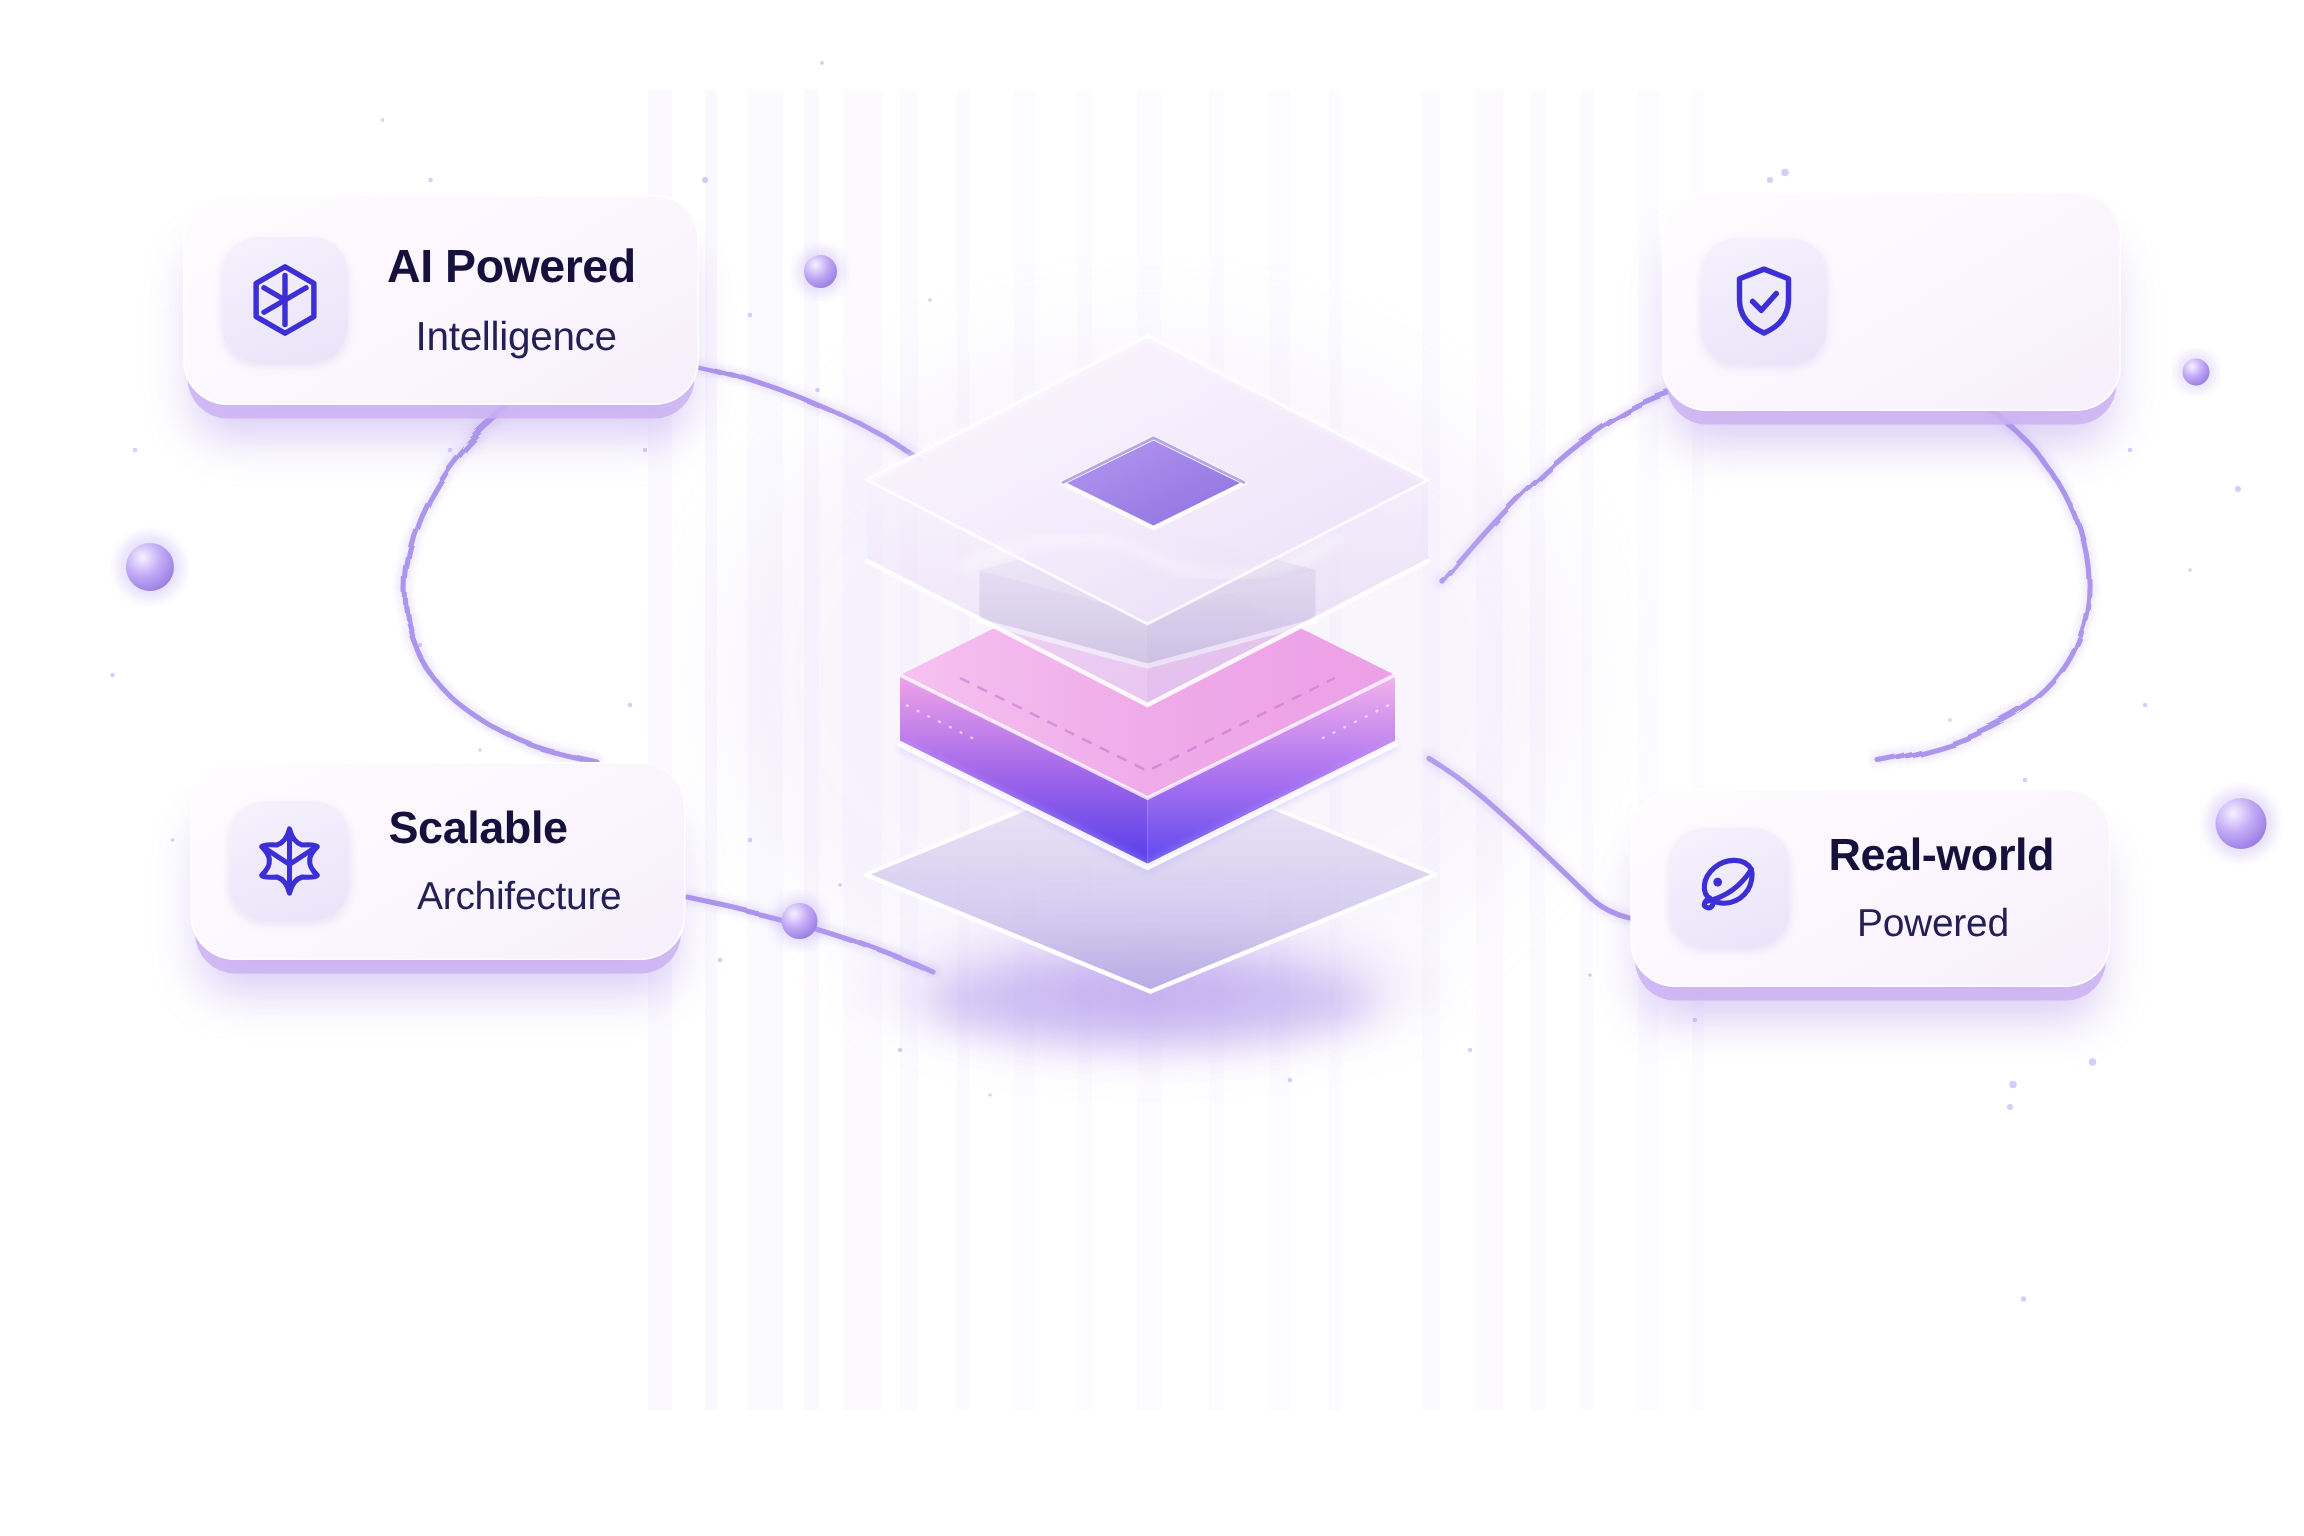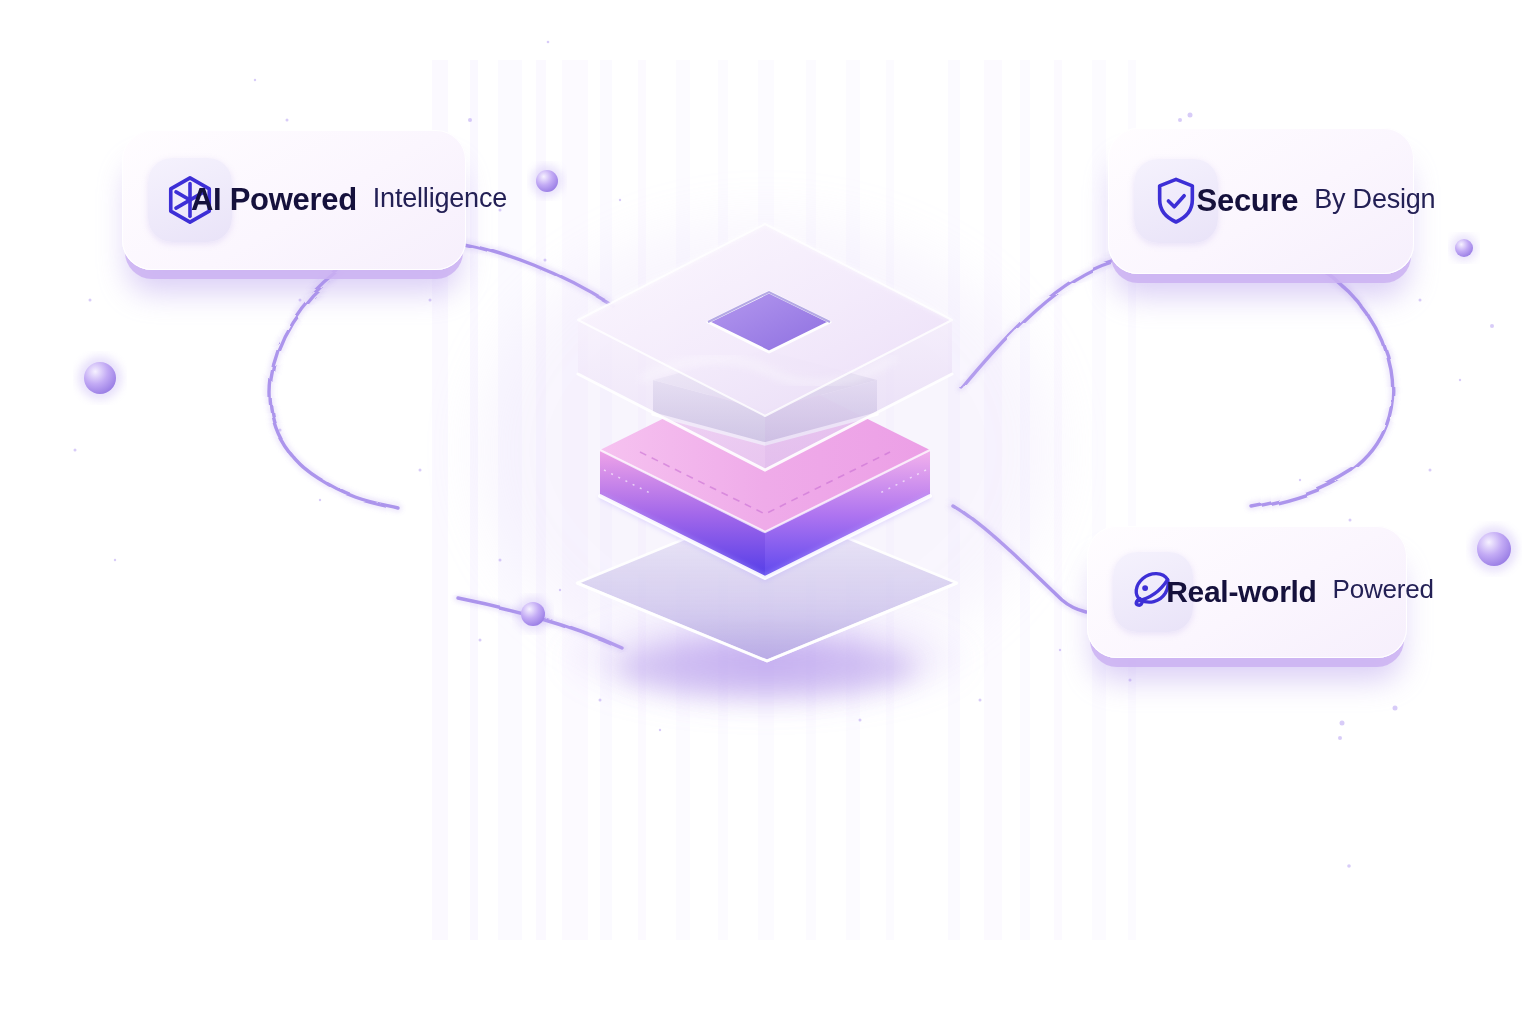--- a/index.html
+++ b/index.html
@@ -23,23 +23,23 @@
   .card-secure{left:1108px;top:128px;width:306px;height:146px;}
   .card-scalable{left:127px;top:508px;width:330px;height:132px;}
   .card-impact{left:1087px;top:526px;width:320px;height:132px;}
   .tile{
     flex:0 0 auto;width:84px;height:84px;border-radius:24px;
     background:linear-gradient(160deg,#f5f2fd 0%,#e9e3f8 100%);
     display:flex;align-items:center;justify-content:center;
     box-shadow:0 2px 6px rgba(180,160,230,.25);
   }
   .card-scalable .tile,.card-impact .tile{width:80px;height:80px;}
-  .txt{display:flex;justify-content:center;gap:16px;min-width:0;text-align:right;}
+  .txt{display:flex;flex-direction:column;justify-content:center;gap:16px;min-width:0;}
   .title{font-size:31px;font-weight:700;color:#15113c;letter-spacing:-.3px;line-height:1.05;white-space:nowrap;}
-  .subtitle{font-size:27px;font-weight:400;color:#232055;letter-spacing:-.2px;line-height:1.05;white-space:nowrap;}
+  .subtitle{font-size:27px;font-weight:400;color:#232055;letter-spacing:-.2px;line-height:1.05;white-space:nowrap;margin-left:19px;}
   .card-scalable .title,.card-impact .title{font-size:30px;}
   .card-scalable .subtitle,.card-impact .subtitle{font-size:26px;}
   .icon-svg{display:block;}
 </style>
 </head>
 <body>
 
 <div class="stage">
 
   <svg class="scene" width="1536" height="1024" viewBox="0 0 1536 1024" xmlns="http://www.w3.org/2000/svg">
@@ -275,26 +275,35 @@
     </span>
   </div>
 
   <div class="card card-secure">
     <span class="tile">
       <svg class="icon-svg" width="56" height="56" viewBox="0 0 48 48" fill="none" stroke="#3d2fd6" stroke-width="3.1" stroke-linecap="round" stroke-linejoin="round">
         <path d="M24 5.5 L38 11 L38 23 C38 32.5 32 38.5 24 42 C16 38.5 10 32.5 10 23 L10 11 Z"></path>
         <path d="M17.5 24 L22.5 29 L31 19.5"></path>
       </svg>
     </span>
+  </div>
+
+  <div class="card card-scalable">
+    <span class="tile">
+      <svg class="icon-svg" width="54" height="54" viewBox="0 0 48 48" fill="none" stroke="#3d2fd6" stroke-width="3" stroke-linecap="round" stroke-linejoin="round">
+        <path d="M24 5 Q26 13 31.5 14.5 Q40 14 40.5 15.5 Q35.5 20.5 36 24 Q35.5 27.5 40.5 32.5 Q40 34 31.5 33.5 Q26 35 24 43 Q22 35 16.5 33.5 Q8 34 7.5 32.5 Q12.5 27.5 12 24 Q12.5 20.5 7.5 15.5 Q8 14 16.5 14.5 Q22 13 24 5 Z"></path>
+        <path d="M24 7 L24 41"></path>
+        <path d="M9.5 16.5 L24 26 L38.5 16.5"></path>
+      </svg>
+    </span>
     <span class="txt">
-      <span class="title">Secure</span>
-      <span class="subtitle">By Design</span>
+      <span class="title">Scalable</span>
+      <span class="subtitle">Archifecture</span>
     </span>
   </div>
-
 
   <div class="card card-impact">
     <span class="tile">
       <svg class="icon-svg" width="54" height="54" viewBox="0 0 48 48" fill="none" stroke="#3d2fd6" stroke-width="3" stroke-linecap="round" stroke-linejoin="round">
         <path d="M37 13 C33 6 22 6 15 12 C8 18 7 27 13 31 C20 35 30 33 35 25 C37 21.5 38 16.5 37 13 Z"></path>
         <path d="M37 13 C30 24 20 30 10 32"></path>
         <path d="M12.5 30 C9 31.5 8 34.5 10.5 35.5 C13 36.5 15 34 14 31.5"></path>
         <circle cx="17" cy="20.5" r="2.6" fill="#3d2fd6" stroke="none"></circle>
       </svg>
     </span>

